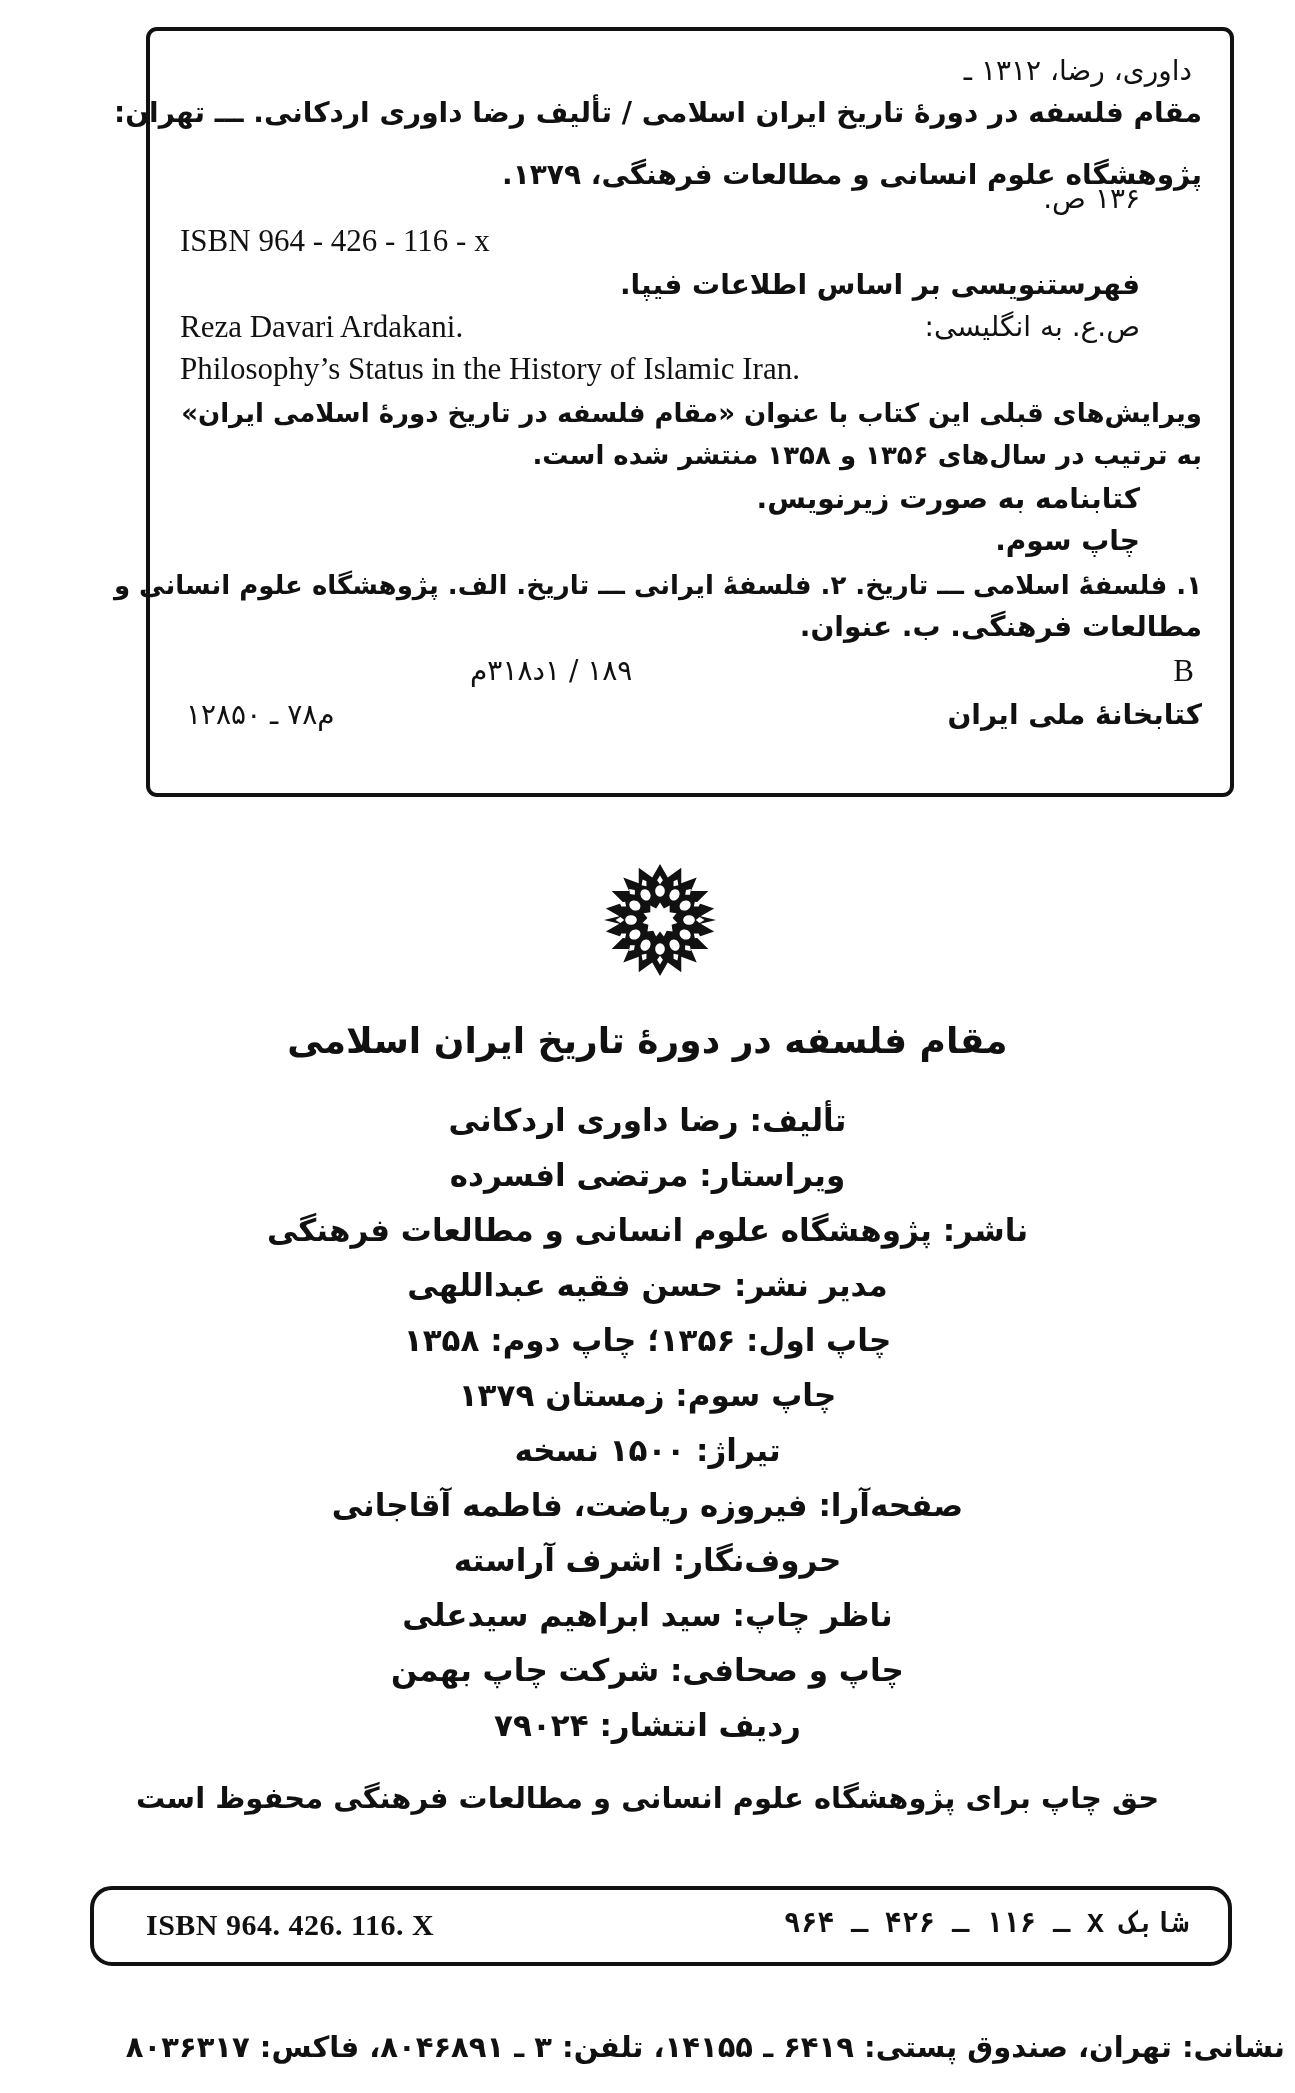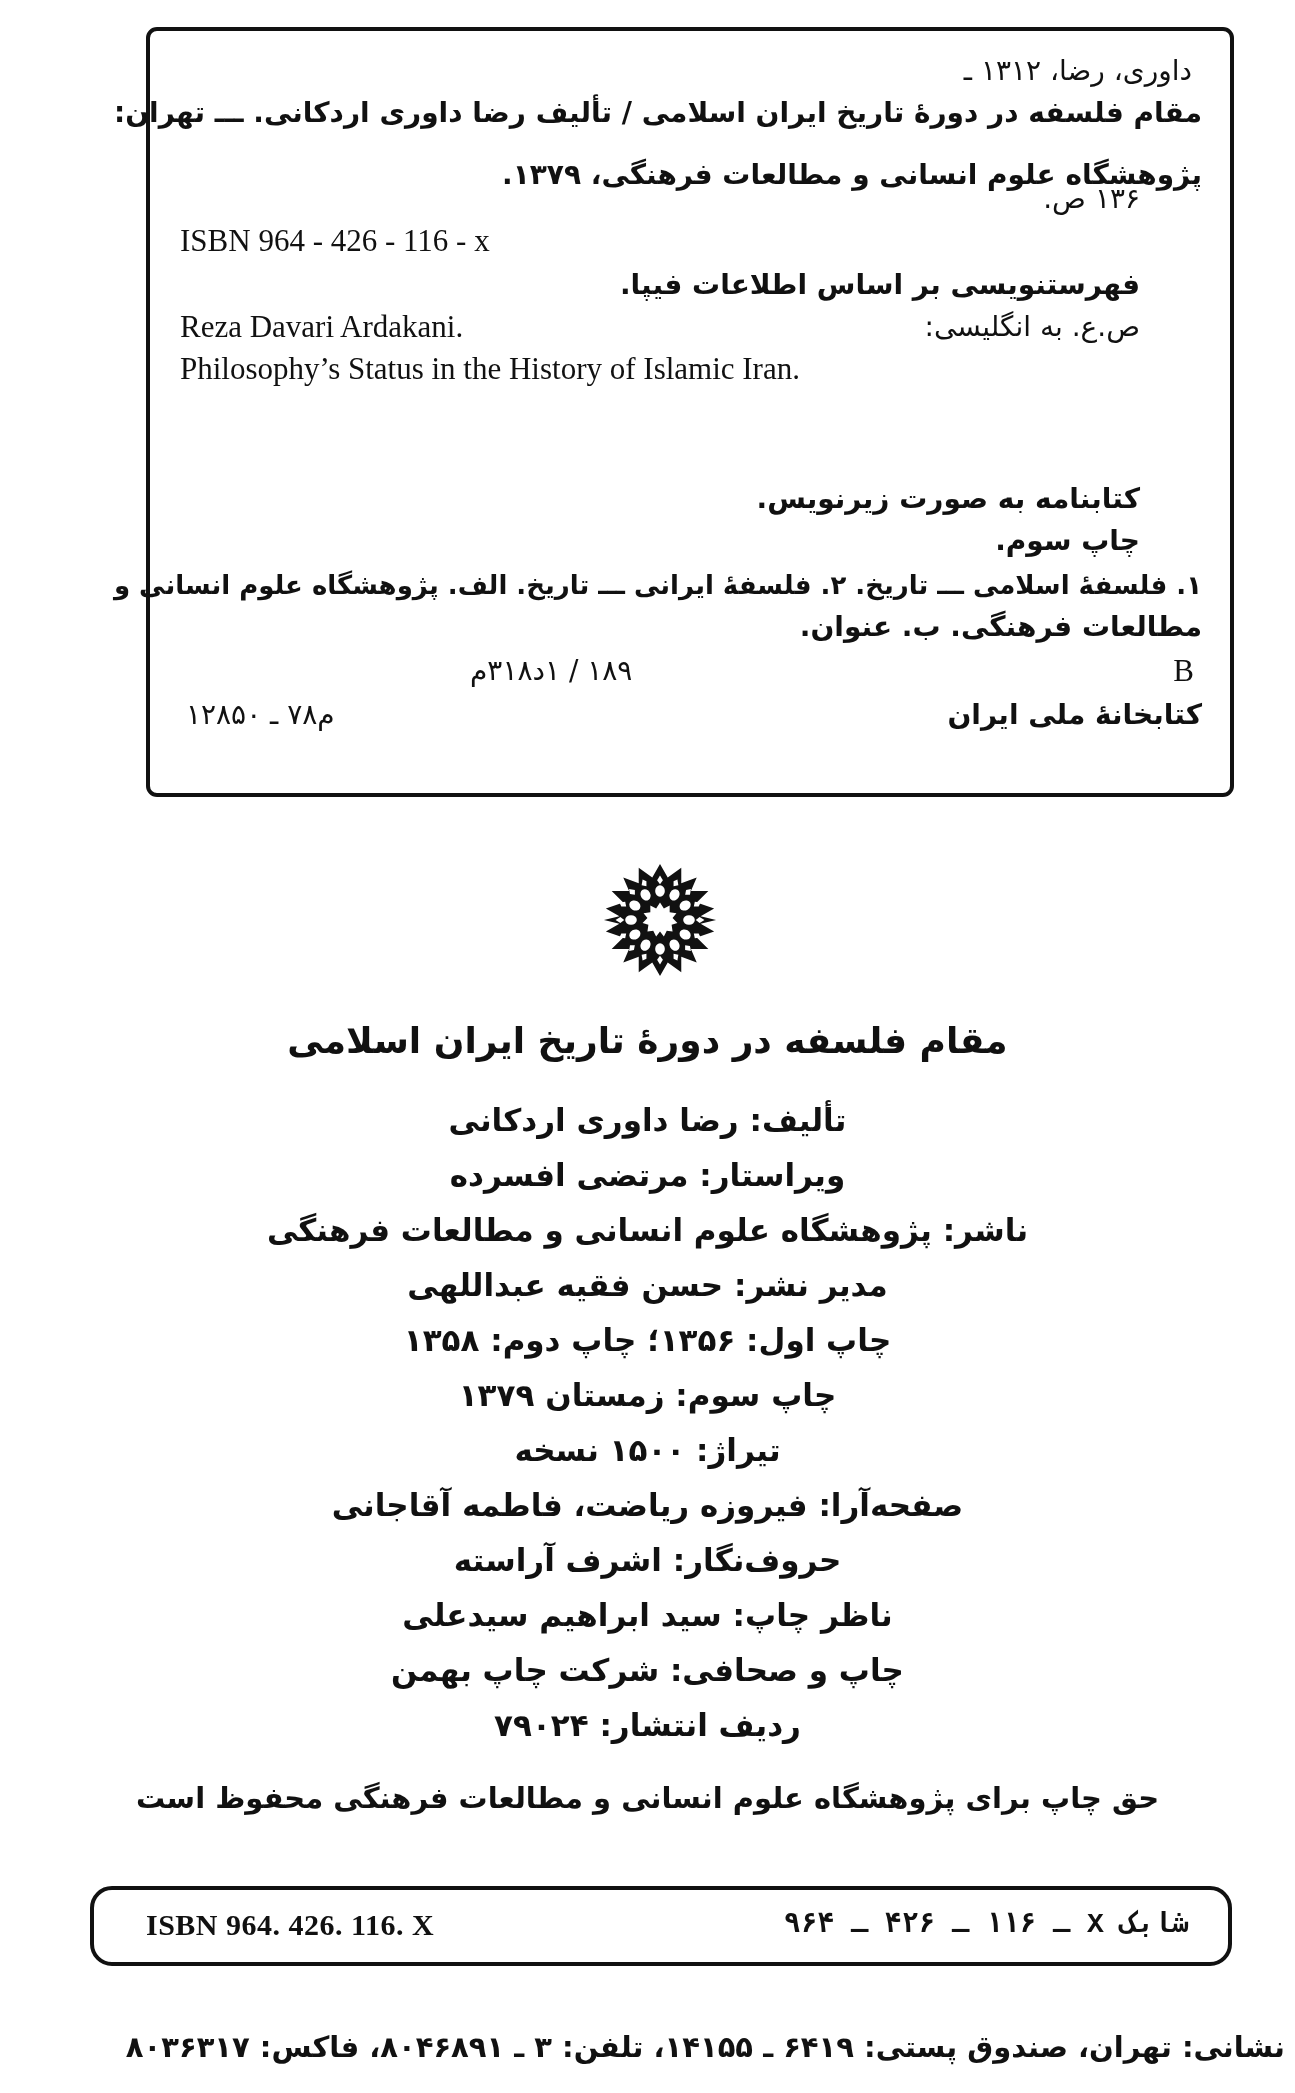--- a/index.html
+++ b/index.html
@@ -115,20 +115,22 @@
 <div class="cip-card">
   <div class="cip-line rtl" style="right:38px; top:20px;">داوری، رضا، ۱۳۱۲ ـ</div>
   <div class="cip-line rtl bold" style="right:28px; top:62px;">مقام فلسفه در دورهٔ تاریخ ایران اسلامی / تألیف رضا داوری اردکانی. ـــ تهران:</div>
   <div class="cip-line rtl bold" style="right:28px; top:104px;margin-top:20px;">پژوهشگاه علوم انسانی و مطالعات فرهنگی، ۱۳۷۹.</div>
   <div class="cip-line rtl" style="right:90px; top:148px;">۱۳۶ ص.</div>
   <div class="cip-line ltr" style="left:30px; top:190px;">ISBN   964 - 426 - 116 - x</div>
   <div class="cip-line rtl bold" style="right:90px; top:234px;">فهرستنویسی بر اساس اطلاعات فیپا.</div>
   <div class="cip-line rtl" style="right:90px; top:276px;">ص.ع. به انگلیسی:</div>
   <div class="cip-line ltr" style="left:30px; top:318px;">Philosophy’s Status in the History of Islamic Iran.</div>
   <div class="cip-line ltr" style="left:30px; top:276px;">Reza Davari Ardakani.</div>
+  <div class="cip-line rtl bold" style="right:28px; top:362px; font-size:26px;">ویرایش‌های قبلی این کتاب با عنوان «مقام فلسفه در تاریخ دورهٔ اسلامی ایران»</div>
+  <div class="cip-line rtl bold" style="right:28px; top:404px; font-size:26px;">به ترتیب در سال‌های ۱۳۵۶ و ۱۳۵۸ منتشر شده است.</div>
   <div class="cip-line rtl bold" style="right:90px; top:448px;">کتابنامه به صورت زیرنویس.</div>
   <div class="cip-line rtl bold" style="right:90px; top:490px;">چاپ سوم.</div>
   <div class="cip-line rtl bold" style="right:28px; top:534px; font-size:26px;">۱. فلسفهٔ اسلامی ـــ تاریخ. ۲. فلسفهٔ ایرانی ـــ تاریخ. الف. پژوهشگاه علوم انسانی و</div>
   <div class="cip-line rtl bold" style="right:28px; top:576px;">مطالعات فرهنگی. ب. عنوان.</div>
   <div class="cip-line ltr" style="right:36px; top:620px;">B</div>
   <div class="cip-line rtl" style="left:320px; top:620px;">۱۸۹ / ۱د۳۱۸م</div>
   <div class="cip-line rtl bold" style="right:28px; top:664px;">کتابخانهٔ ملی ایران</div>
   <div class="cip-line rtl" style="left:36px; top:664px;">م۷۸ ـ ۱۲۸۵۰</div>
 </div>
 

